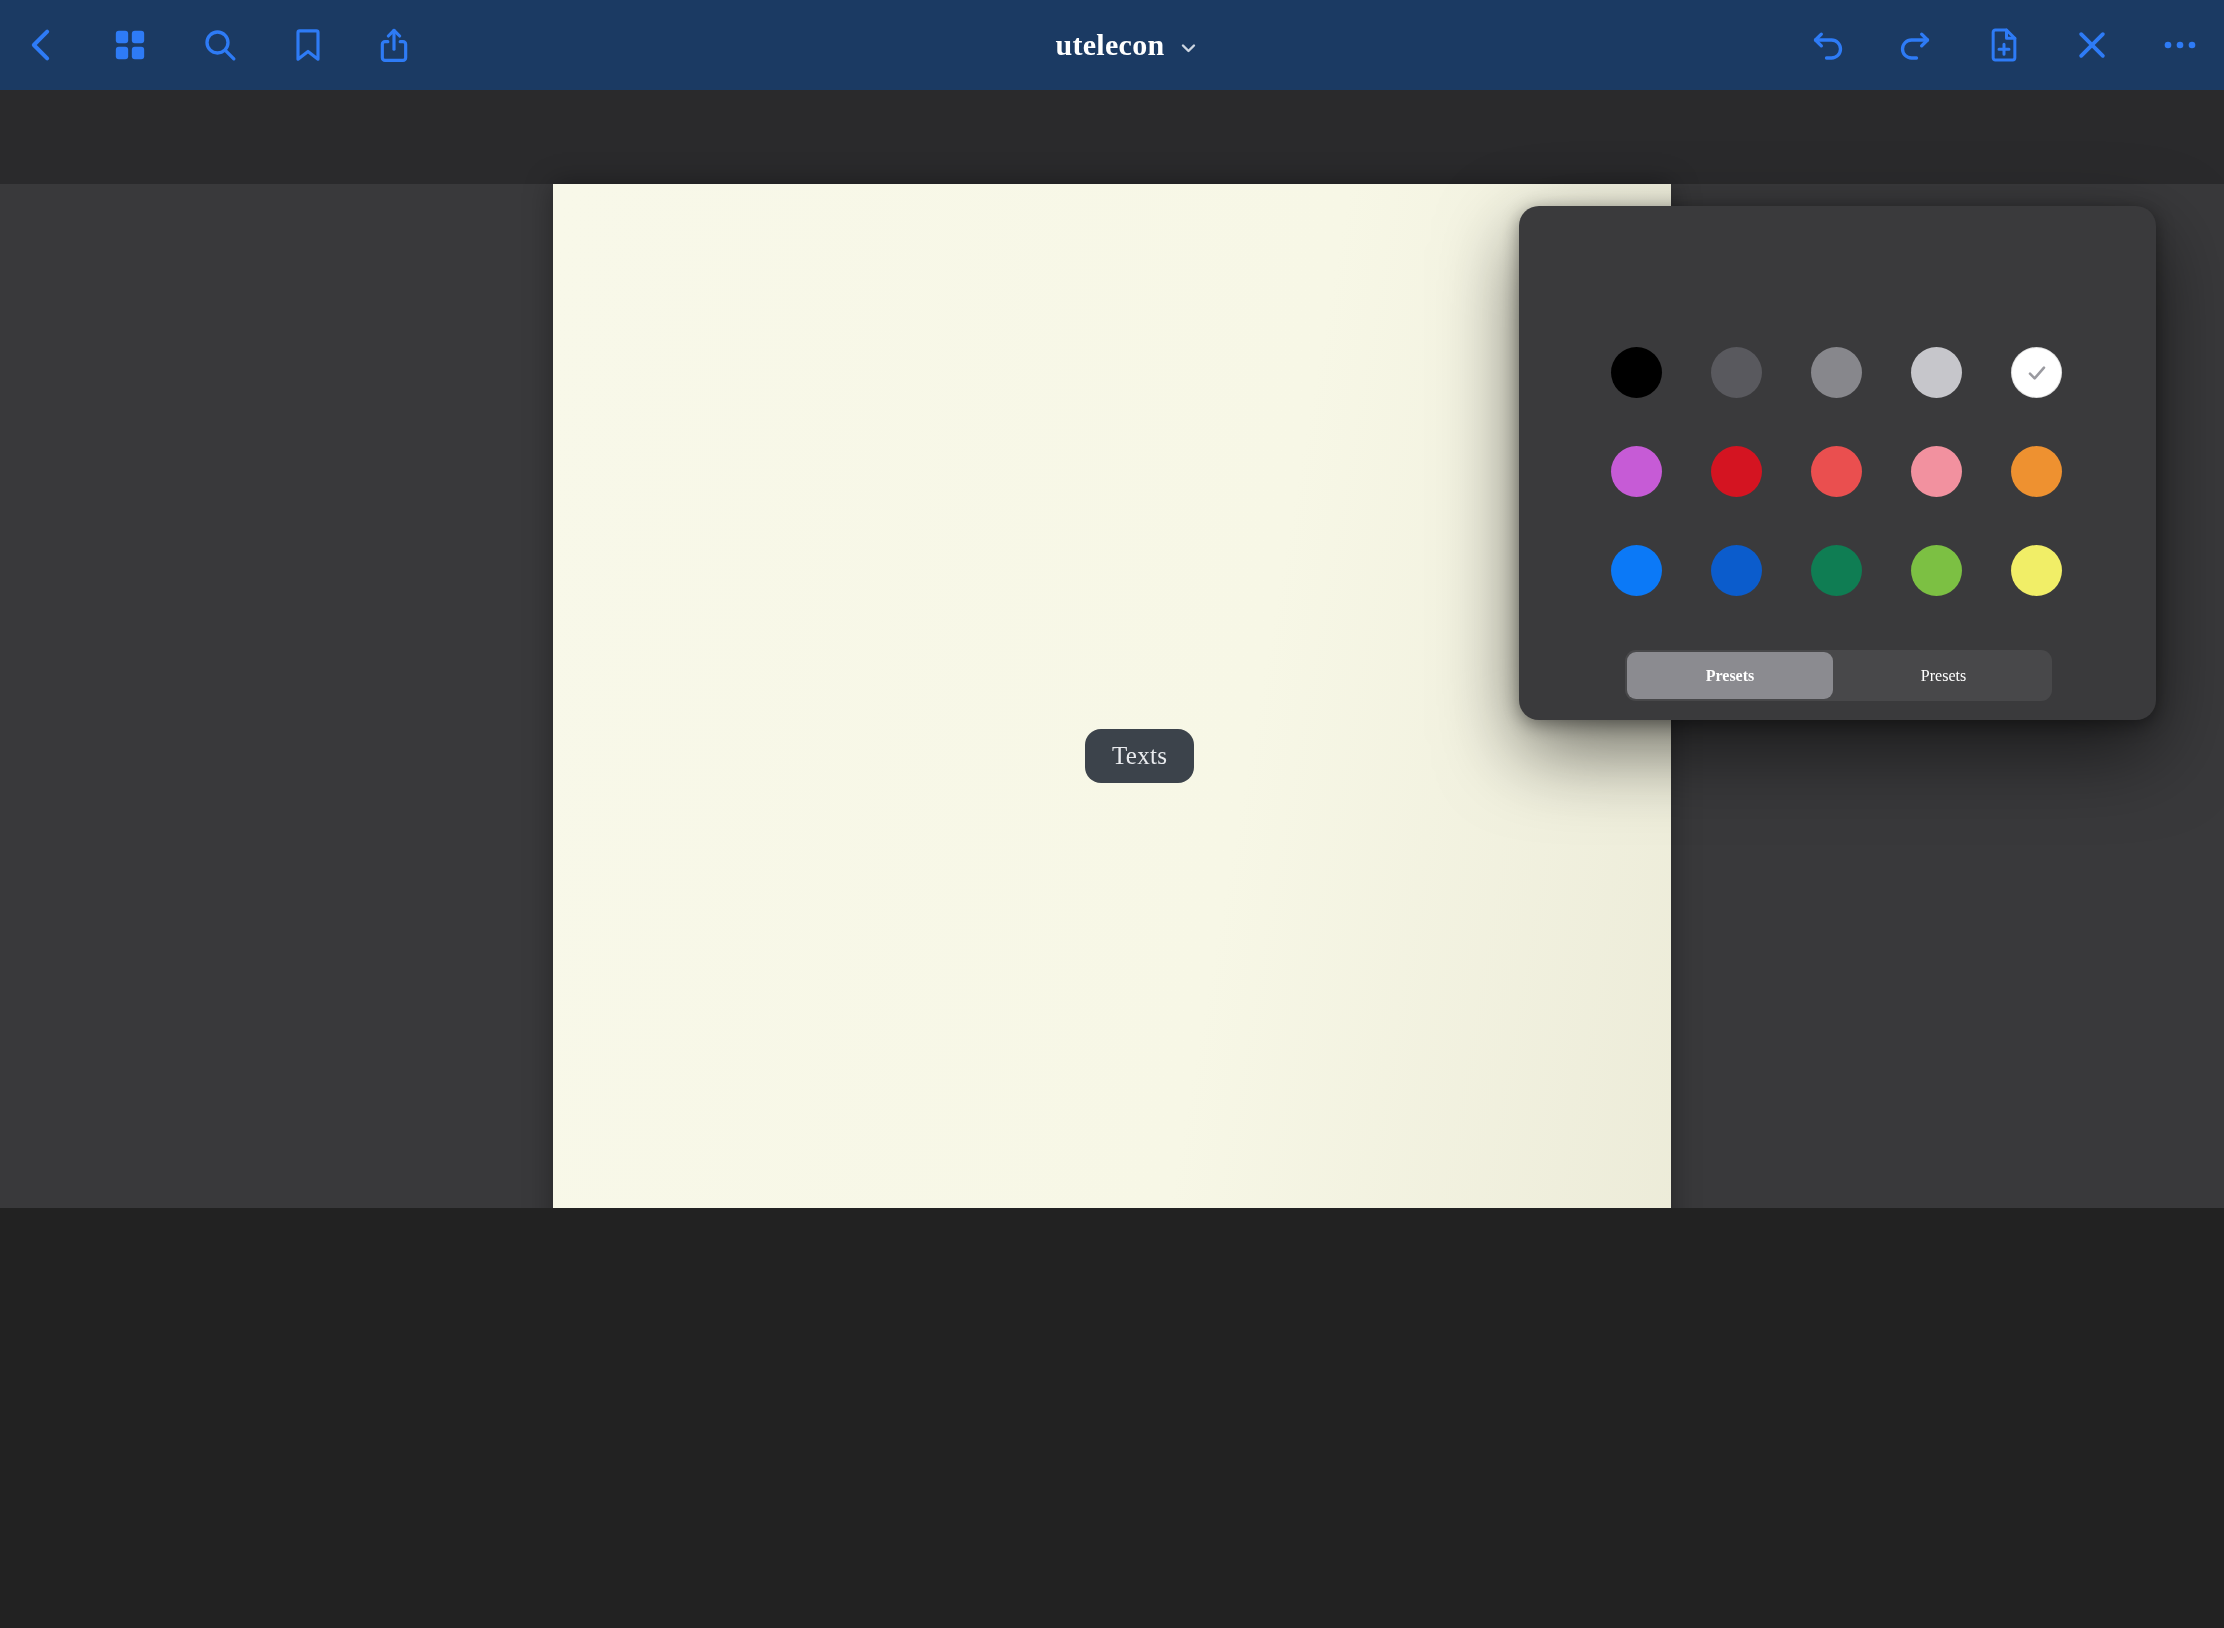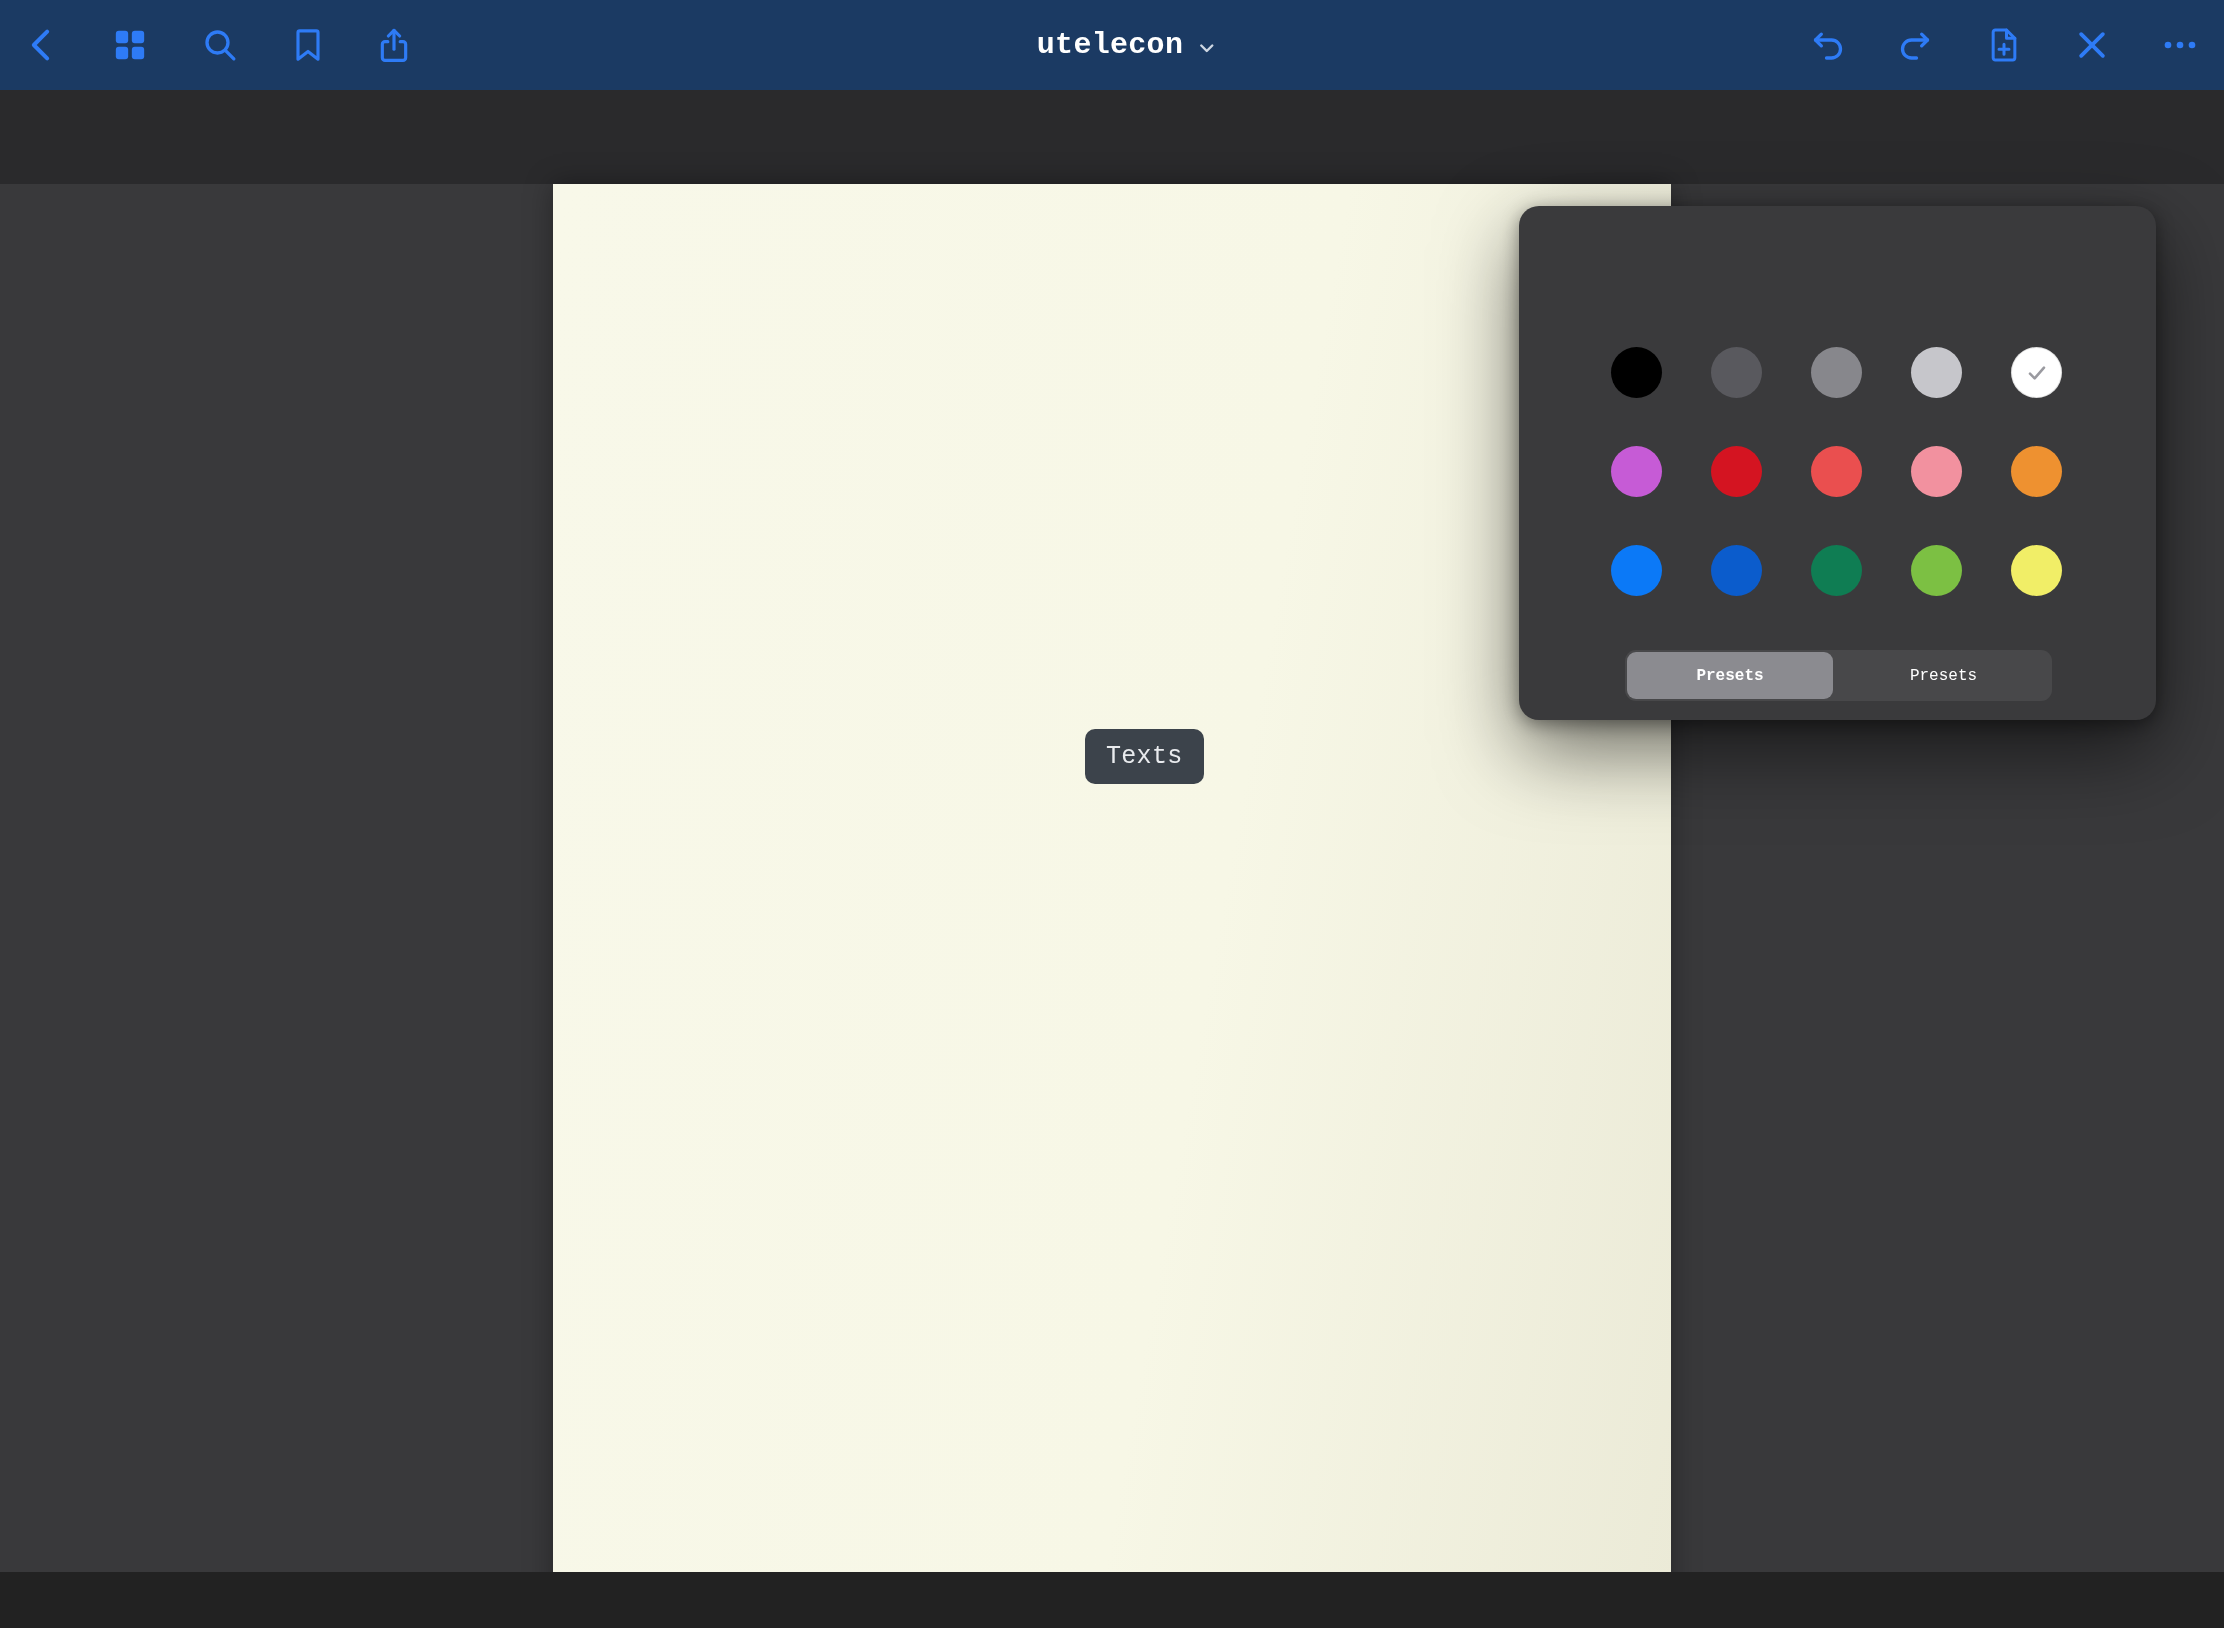--- a/index.html
+++ b/index.html
@@ -1,19 +1,19 @@
 <!DOCTYPE html>
 <html style="--navbar-bg: #1b3a63; --toolbar-bg: #2a2a2c; --content-bg: #39393b; --paper-bg: #f7f7e7; --accent-blue: #2e7bf6; --popover-bg: #3a3a3c; --popover-header-bg: #0b0b0d; --tooltip-bg: #3c434b;"><head>
 <meta charset="utf-8">
 <style>
   html,body{margin:0;padding:0;background:#222;}
   .app{
-    position:relative;width:2224px;height:1572px;overflow:hidden;
+    position:relative;width:2224px;height:1208px;overflow:hidden;
     background:var(--content-bg,#39393b);
-    font-family:Liberation Mono, monospace;
+    font-family:Liberation Serif, serif;
     -webkit-user-select:none;user-select:none;
   }
   
   .navbar{position:absolute;top:0;left:0;width:100%;height:90px;background:var(--navbar-bg,#1b3a63);}
   .nav-btn{position:absolute;top:17px;width:56px;height:56px;display:flex;align-items:center;justify-content:center;color:var(--accent-blue,#3f8ef5);cursor:pointer;}
   .nav-btn svg{width:40px;height:40px;}
   .nav-title-group{position:absolute;left:calc(50% + 16px);top:0;height:90px;transform:translateX(-50%);display:flex;align-items:center;gap:12px;}
   .nav-title{color:#ffffff;font-size:30px;font-weight:700;letter-spacing:.3px;}
   .nav-title-chevron{width:24px;height:24px;color:#cdd6e2;margin-top:6px;}
   
@@ -29,21 +29,21 @@
   .align-btn svg{width:40px;height:40px;}
   .color-btn{position:absolute;left:1816px;top:115px;width:44px;height:44px;border-radius:50%;background:#ffffff;display:flex;align-items:center;justify-content:center;cursor:pointer;box-shadow:0 0 0 1px rgba(0,0,0,.15) inset;}
   .color-btn svg{width:26px;height:26px;color:#85858a;margin-top:3px;}
   .textstyle-btn{position:absolute;left:1975px;top:112px;width:50px;height:50px;border-radius:10px;background:var(--accent-blue,#2e7bf6);display:flex;align-items:center;justify-content:center;color:#fff;font-size:30px;font-weight:700;cursor:pointer;}
   .heart-badge{position:absolute;top:-12px;right:-12px;width:28px;height:28px;color:#45c8f1;}
   
   .content{position:absolute;top:184px;left:0;width:100%;height:1444px;background:var(--content-bg,#39393b);}
   .paper{position:absolute;left:553px;top:0;width:1118px;height:1444px;
     background:linear-gradient(100deg,#f8f8e9 0%,#f7f7e6 58%,#ebead7 100%);
     box-shadow:0 0 26px rgba(0,0,0,.35);cursor:text;}
-  .text-object{position:absolute;left:532px;top:545px;min-width:36px;padding:13px 21px;background:var(--tooltip-bg,#3c434b);border-radius:10px;color:#e9ebee;font-size:25px;letter-spacing:.3px;cursor:pointer;}
+  .text-object{position:absolute;left:532px;top:545px;min-width:36px;padding:13px 27px;background:var(--tooltip-bg,#3c434b);border-radius:16px;color:#e9ebee;font-size:25px;letter-spacing:.3px;cursor:pointer;}
   
   .popover{position:absolute;left:1519px;top:206px;width:637px;height:514px;border-radius:20px;background:var(--popover-bg,#3a3a3c);box-shadow:0 30px 80px rgba(0,0,0,.55),0 4px 18px rgba(0,0,0,.4);overflow:hidden;}
   .popover-header{height:96px;background:var(--popover-header-bg,#0b0b0d);display:flex;align-items:center;justify-content:center;color:#ffffff;font-size:29px;font-weight:700;}
   .swatch-grid{position:absolute;left:92px;top:141px;display:grid;grid-template-columns:repeat(5,51px);column-gap:49px;row-gap:48px;}
   .swatch{width:51px;height:51px;border-radius:50%;display:flex;align-items:center;justify-content:center;cursor:pointer;}
   .swatch.selected{box-shadow:0 0 0 1px rgba(0,0,0,.12) inset;}
   .segmented{position:absolute;left:106px;top:444px;width:427px;height:51px;background:#48484a;border-radius:11px;display:flex;overflow:hidden;}
   .segment{display:flex;align-items:center;justify-content:center;color:#ffffff;font-size:16px;cursor:pointer;}
   .segment.presets{width:206px;background:#8b8b90;border-radius:9px;margin:2px;box-sizing:border-box;font-weight:600;}
   .segment.custom{flex:1;background:transparent;}

